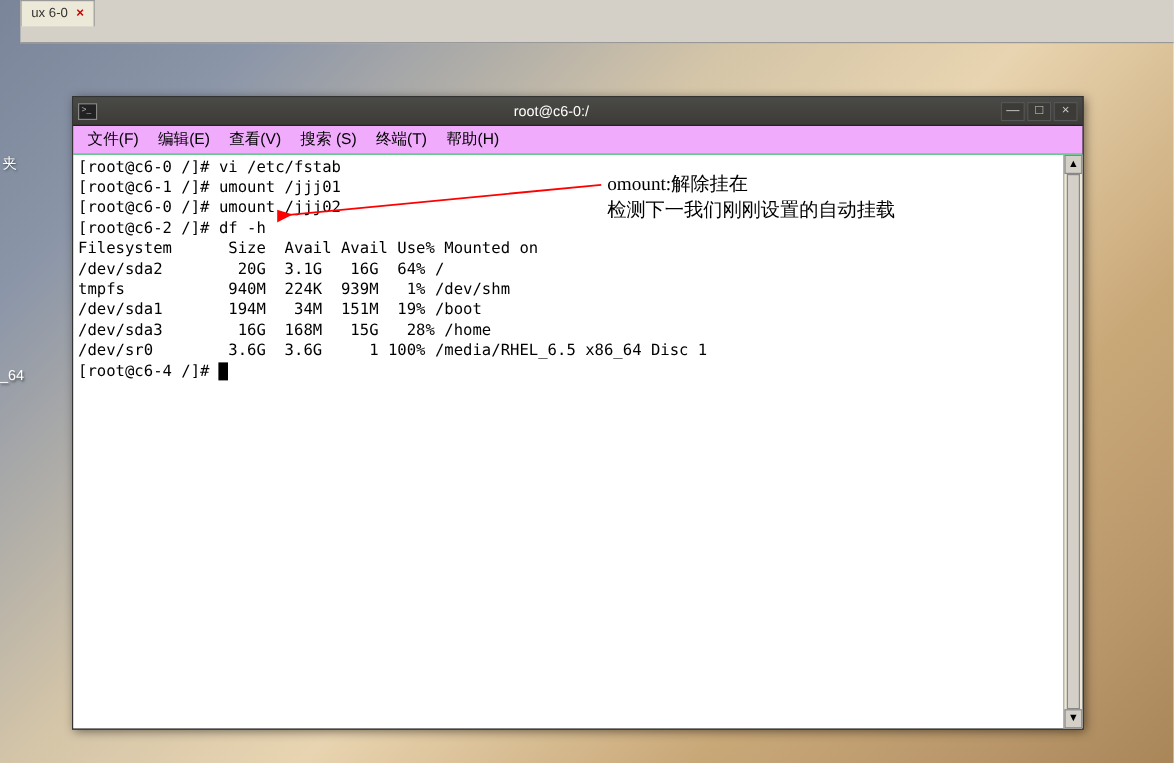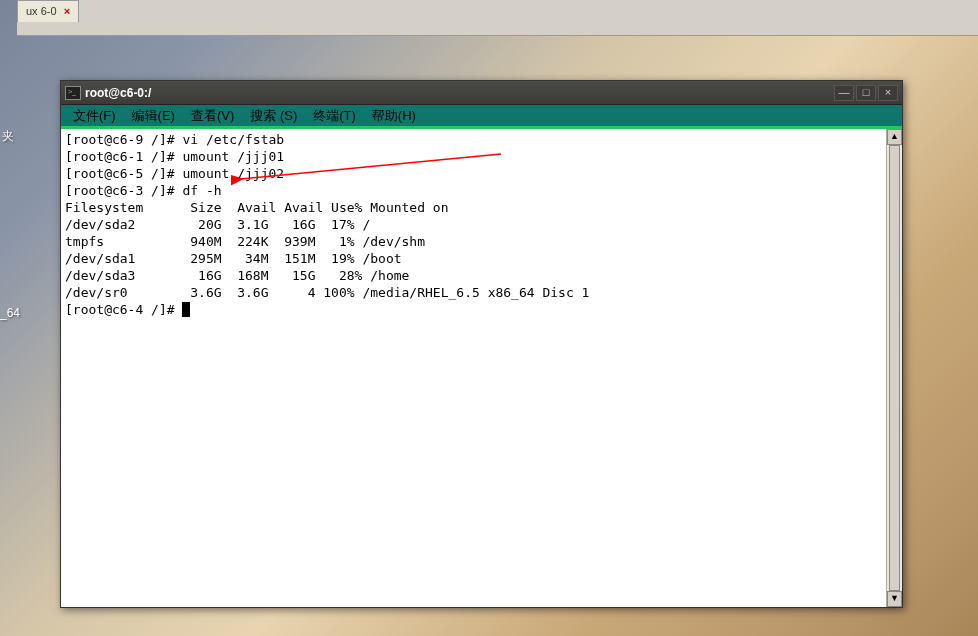--- a/index.html
+++ b/index.html
@@ -81,23 +81,24 @@
       content: '>_';
       font-size: 7px;
       color: #aaa;
       position: absolute;
       top: 1px;
       left: 2px;
     }
     
     .titlebar-text {
       flex: 1;
+      text-align: center;
       color: #fff;
       font-size: 12px;
-      font-weight: bold;
+      font-weight: normal;
     }
     
     .window-btns {
       display: flex;
       gap: 2px;
     }
     
     .win-btn {
       width: 20px;
       height: 16px;
@@ -105,24 +106,24 @@
       border: 1px solid #555;
       color: #ccc;
       font-size: 11px;
       line-height: 13px;
       text-align: center;
       cursor: pointer;
     }
     
     .menubar {
       height: 24px;
-      background: #0f766e;
-      border-bottom: 3px solid #22c55e;
+      background: #f0abfc;
+      border-bottom: 1px solid #22c55e;
       display: flex;
-      align-items: center;
+      align-items: flex-end;
       padding: 0 4px;
     }
     
     .menu-item {
       padding: 3px 8px;
       font-size: 13px;
       color: #000;
       cursor: pointer;
     }
     
@@ -226,41 +227,45 @@
   <div class="menubar">
     <div class="menu-item">文件(F)</div>
     <div class="menu-item">编辑(E)</div>
     <div class="menu-item">查看(V)</div>
     <div class="menu-item">搜索 (S)</div>
     <div class="menu-item">终端(T)</div>
     <div class="menu-item">帮助(H)</div>
   </div>
 
   <div class="terminal-body">
-    <div class="terminal-content"><span>[root@c6-9 /]# vi /etc/fstab</span>
+    <div class="terminal-content"><span>[root@c6-0 /]# vi /etc/fstab</span>
 <span>[root@c6-1 /]# umount /jjj01</span>
-<span>[root@c6-5 /]# umount /jjj02</span>
-<span>[root@c6-3 /]# df -h</span>
+<span>[root@c6-0 /]# umount /jjj02</span>
+<span>[root@c6-2 /]# df -h</span>
 <span>Filesystem      Size  Avail Avail Use% Mounted on</span>
-<span>/dev/sda2        20G  3.1G   16G  17% /</span>
+<span>/dev/sda2        20G  3.1G   16G  64% /</span>
 <span>tmpfs           940M  224K  939M   1% /dev/shm</span>
-<span>/dev/sda1       295M   34M  151M  19% /boot</span>
+<span>/dev/sda1       194M   34M  151M  19% /boot</span>
 <span>/dev/sda3        16G  168M   15G   28% /home</span>
-<span>/dev/sr0        3.6G  3.6G     4 100% /media/RHEL_6.5 x86_64 Disc 1</span>
+<span>/dev/sr0        3.6G  3.6G     1 100% /media/RHEL_6.5 x86_64 Disc 1</span>
 <span>[root@c6-4 /]# </span><span class="cursor"></span></div>
 
     <svg class="arrow-svg" style="left: 170px; top: 20px;" width="280" height="40">
       <defs>
         <marker id="arrowhead" markerWidth="10" markerHeight="8" refX="2" refY="4" orient="auto">
           <polygon points="10 0, 0 4, 10 8" fill="#ff0000"></polygon>
         </marker>
       </defs>
       <line x1="270" y1="5" x2="10" y2="30" stroke="#ff0000" stroke-width="1.5" marker-end="url(#arrowhead)"></line>
     </svg>
 
+    <div class="annotation" style="left: 445px; top: 14px;">
+      <div>omount:解除挂在</div>
+      <div>检测下一我们刚刚设置的自动挂载</div>
+    </div>
 
     <div class="scrollbar-v">
       <div class="scroll-btn scroll-up">▲</div>
       <div class="scroll-thumb"></div>
       <div class="scroll-btn scroll-down">▼</div>
     </div>
   </div>
 </div>
 
 </body></html>

